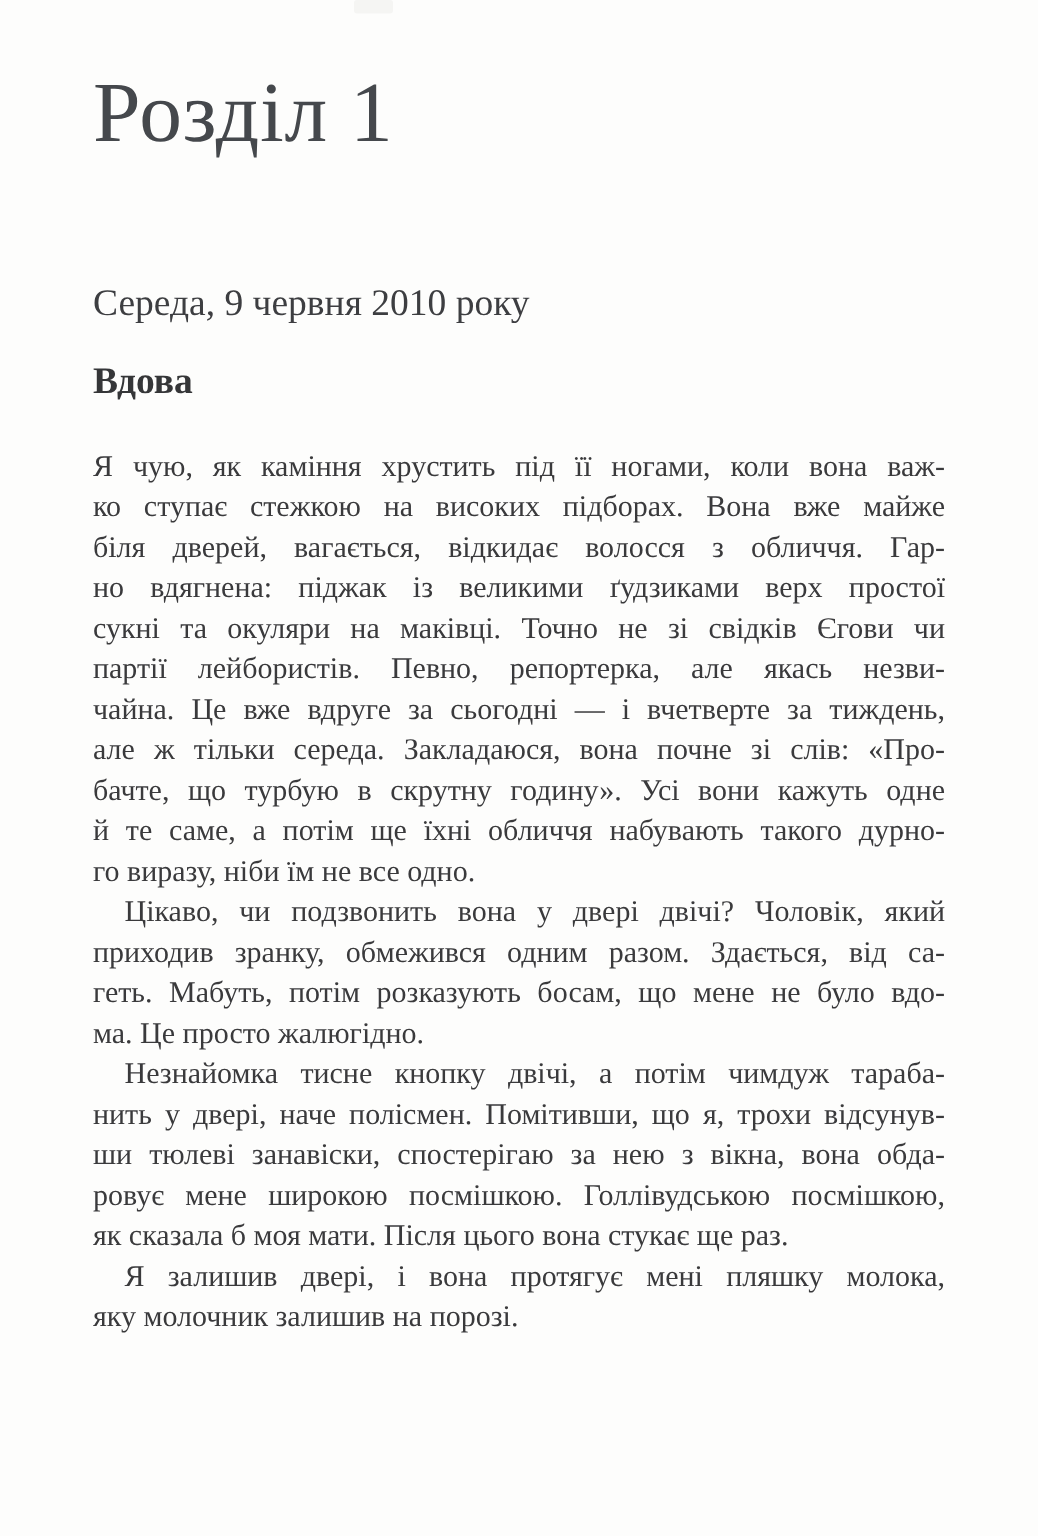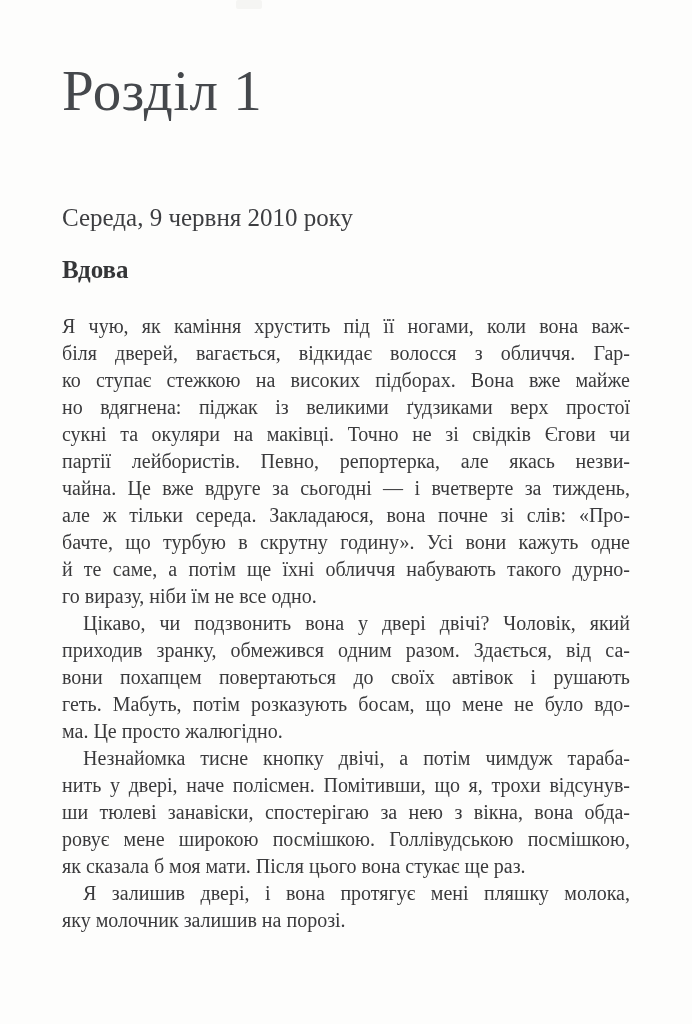--- a/index.html
+++ b/index.html
@@ -6,21 +6,21 @@
     margin: 0;
     padding: 0;
     background: #ffffff;
   }
   .book-page {
     position: relative;
     width: 692px;
     height: 1024px;
     box-sizing: border-box;
     background: #fdfdfc;
-    padding: 61px 62px 0 62px;
+    padding: 46px 62px 0 62px;
     overflow: hidden;
     font-family: "Liberation Serif", "DejaVu Serif", serif;
     color: #3a3a3c;
   }
   .scan-artifact {
     position: absolute;
     top: 0;
     left: 236px;
     width: 26px;
     height: 9px;
@@ -75,35 +75,34 @@
 <body>
 
 <div class="book-page">
   <div class="scan-artifact"></div>
   <h1 class="chapter-title">Розділ 1</h1>
   <p class="date-line">Середа, 9 червня 2010 року</p>
   <p class="section-heading">Вдова</p>
   <div class="body-text">
       <div class="paragraph">
         <div class="line">Я чую, як каміння хрустить під її ногами, коли вона важ-</div>
+        <div class="line">ко ступає стежкою на високих підборах. Вона вже майже</div>
         <div class="line">біля дверей, вагається, відкидає волосся з обличчя. Гар-</div>
-        <div class="line">ко ступає стежкою на високих підборах. Вона вже майже</div>
         <div class="line">но вдягнена: піджак із великими ґудзиками верх простої</div>
         <div class="line">сукні та окуляри на маківці. Точно не зі свідків Єгови чи</div>
         <div class="line">партії лейбористів. Певно, репортерка, але якась незви-</div>
         <div class="line">чайна. Це вже вдруге за сьогодні — і вчетверте за тиждень,</div>
         <div class="line">але ж тільки середа. Закладаюся, вона почне зі слів: «Про-</div>
         <div class="line">бачте, що турбую в скрутну годину». Усі вони кажуть одне</div>
         <div class="line">й те саме, а потім ще їхні обличчя набувають такого дурно-</div>
         <div class="line last">го виразу, ніби їм не все одно.</div>
       </div>
       <div class="paragraph indent">
         <div class="line">Цікаво, чи подзвонить вона у двері двічі? Чоловік, який</div>
         <div class="line">приходив зранку, обмежився одним разом. Здається, від са-</div>
-        <div class="line">вони похапцем повертаються до своїх автівок і рушають</div>
         <div class="line">геть. Мабуть, потім розказують босам, що мене не було вдо-</div>
         <div class="line last">ма. Це просто жалюгідно.</div>
       </div>
       <div class="paragraph indent">
         <div class="line">Незнайомка тисне кнопку двічі, а потім чимдуж тараба-</div>
         <div class="line">нить у двері, наче полісмен. Помітивши, що я, трохи відсунув-</div>
         <div class="line">ши тюлеві занавіски, спостерігаю за нею з вікна, вона обда-</div>
         <div class="line">ровує мене широкою посмішкою. Голлівудською посмішкою,</div>
         <div class="line last">як сказала б моя мати. Після цього вона стукає ще раз.</div>
       </div>

